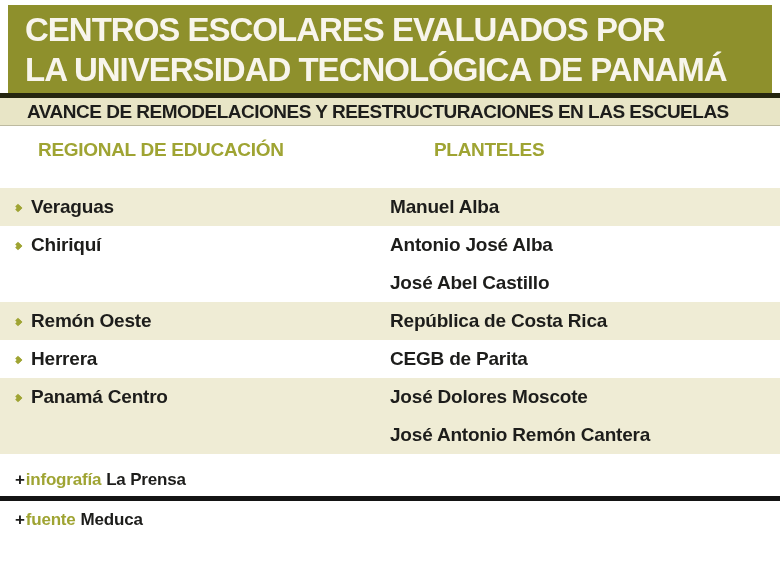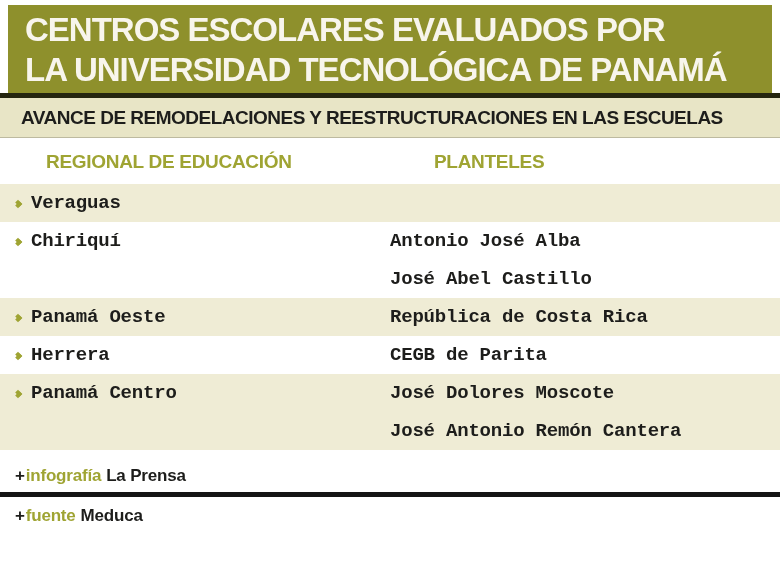--- a/index.html
+++ b/index.html
@@ -31,44 +31,44 @@
     color: var(--title-white);
     padding: 5px 9px 0 17px;
     font-size: 33px;
     line-height: 40px;
     letter-spacing: -1px;
   }
   .dark-rule { height: 5px; background: var(--dark-rule); }
 
   
   .subheader {
-    height: 40px;
+    height: 28px;
     background: var(--cream);
     border-bottom: 1px solid #bdbaa0;
     display: flex; align-items: center;
-    padding-left: 21px;
+    padding-left: 27px;
     font-size: 19px;
     letter-spacing: -0.5px;
     color: var(--text-black);
   }
 
   
   .col-headers {
     position: relative;
     margin-top: 10px;
     height: 28px;
     color: var(--accent);
     font-size: 19px;
     letter-spacing: -0.3px;
   }
-  .col-headers .col1 { position: absolute; left: 46px; top: 3px; }
+  .col-headers .col1 { position: absolute; left: 38px; top: 3px; }
   .col-headers .col2 { position: absolute; left: 390px; top: 3px; margin-left: 44px; }
 
   
-  .rows { margin-top: 8px; font-family: Liberation Mono, monospace; }
+  .rows { margin-top: 24px; }
   .row { display: flex; width: 780px; }
   .row.shaded { background: var(--khaki); }
   .cell.region {
     width: 390px;
     padding-left: 15px;
     flex: none;
   }
   .region-line {
     height: 38px;
     display: flex; align-items: center;
@@ -129,40 +129,43 @@
 
   <div class="rows">
 
     <div class="row shaded">
       <div class="cell region">
         <div class="region-line">
           <span class="chev"></span>
           <span class="region-label">Veraguas</span>
         </div>
       </div>
+      <div class="cell planteles">
+        <div class="plantel-line">Manuel Alba</div>
+      </div>
     </div>
 
     <div class="row">
       <div class="cell region">
         <div class="region-line">
           <span class="chev"></span>
           <span class="region-label">Chiriquí</span>
         </div>
       </div>
       <div class="cell planteles">
         <div class="plantel-line">Antonio José Alba</div>
         <div class="plantel-line">José Abel Castillo</div>
       </div>
     </div>
 
     <div class="row shaded">
       <div class="cell region">
         <div class="region-line">
           <span class="chev"></span>
-          <span class="region-label">Panamá Oeste</span>
+          <span class="region-label">Remón Oeste</span>
         </div>
       </div>
       <div class="cell planteles">
         <div class="plantel-line">República de Costa Rica</div>
       </div>
     </div>
 
     <div class="row">
       <div class="cell region">
         <div class="region-line">

